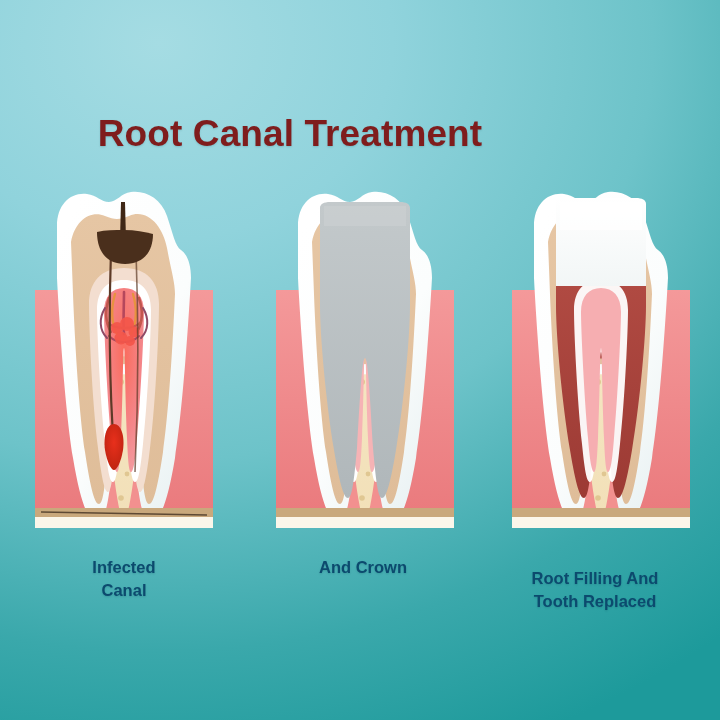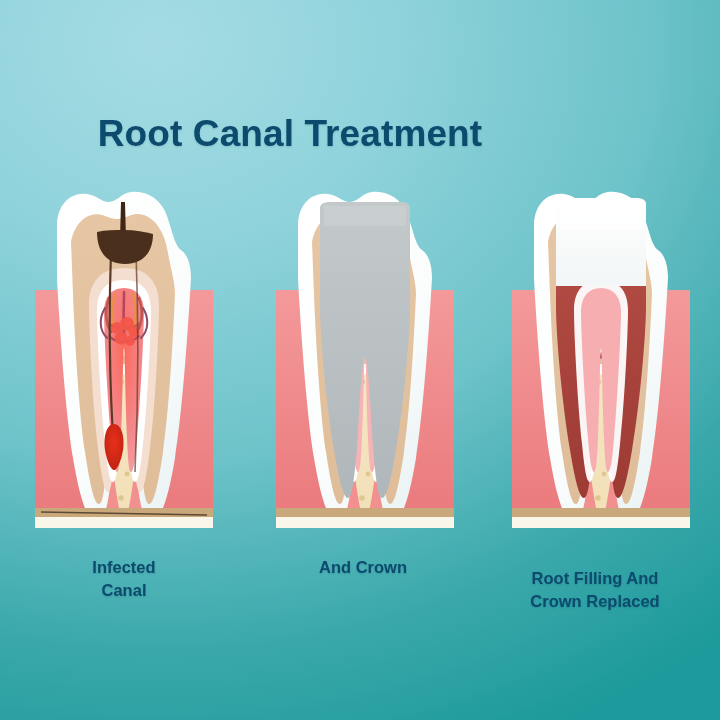--- a/index.html
+++ b/index.html
@@ -28,21 +28,21 @@
     background:
       radial-gradient(ellipse 900px 760px at 22% 6%,
         #a5dce3 0%, #90d3dc 26%, #6dc3c9 55%, #3aa8ab 80%, #1d9a9b 100%);
   }
   .title {
     position: absolute;
     left: 0;
     top: 112px;
     width: 580px;
     text-align: center;
-    color: #0c4a6e;
+    color: #7f1d1d;
     font-size: 37px;
     font-weight: bold;
     letter-spacing: 0.1px;
     line-height: 44px;
     text-shadow: 0 1px 2px rgba(0,80,90,0.18);
   }
   .panels {
     position: absolute;
     left: 0;
     top: 0;
@@ -467,16 +467,16 @@
 
   <div class="caption cap-1">
     <span class="cap-line">Infected</span>
     <span class="cap-line">Canal</span>
   </div>
   <div class="caption cap-2">
     <span class="cap-line">And Crown</span>
   </div>
   <div class="caption cap-3">
     <span class="cap-line">Root Filling And</span>
-    <span class="cap-line">Crown Replaced</span>
+    <span class="cap-line">Tooth Replaced</span>
   </div>
 
 </div>
 
 </body></html>

